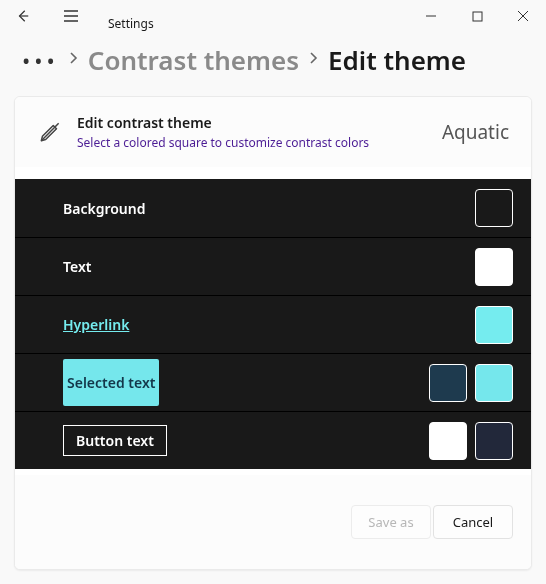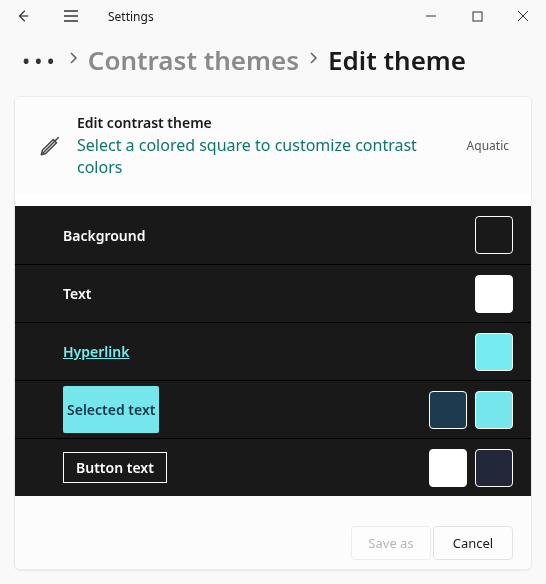--- a/index.html
+++ b/index.html
@@ -13,21 +13,21 @@
     width: 546px; height: 584px;
     background: #f9f9f9;
     display: flex; flex-direction: column;
     position: relative;
   }
   .titlebar {
     height: 32px;
     display: flex; align-items: center;
     padding-left: 6px;
   }
-  .tb-left { display: flex; align-items: center; gap: 14px; }
+  .tb-left { display: flex; align-items: flex-end; gap: 14px; }
   .tb-btn {
     width: 34px; height: 32px; display: flex; align-items: center; justify-content: center;
     font-size: 14px; color: #333;
   }
   .tb-title { font-size: 12px; margin-left: 6px; }
   .tb-right { margin-left: auto; display: flex; }
   .win-btn {
     width: 46px; height: 32px; display: flex; align-items: center; justify-content: center;
     font-size: 13px; color: #333;
   }
@@ -55,23 +55,23 @@
     border: 1px solid #eaeaea;
   }
   .card-header {
     display: flex; align-items: center; gap: 14px;
     padding: 16px 22px;
     background: #fcfcfc;
     position: relative;
   }
   .hdr-icon { width: 26px; height: 26px; flex-shrink: 0; color:#444; }
   .hdr-text h3 { font-size: 14px; font-weight: 600; }
-  .hdr-text p { font-size: 16px; color: #0f766e; margin-top: 2px; }
+  .hdr-text p { font-size: 12px; color: #4c1d95; margin-top: 2px; }
   .hdr-theme {
-    margin-left: auto; font-size: 12px; color: #555;
+    margin-left: auto; font-size: 19px; color: #555;
   }
   .color-list { flex: 1; display: flex; flex-direction: column; }
   .color-row {
     background: #191919;
     color: #fff;
     height: 58px;
     padding: 0 18px 0 48px;
     display: flex; align-items: center;
     border-top: 1px solid #000;
     position: relative;

